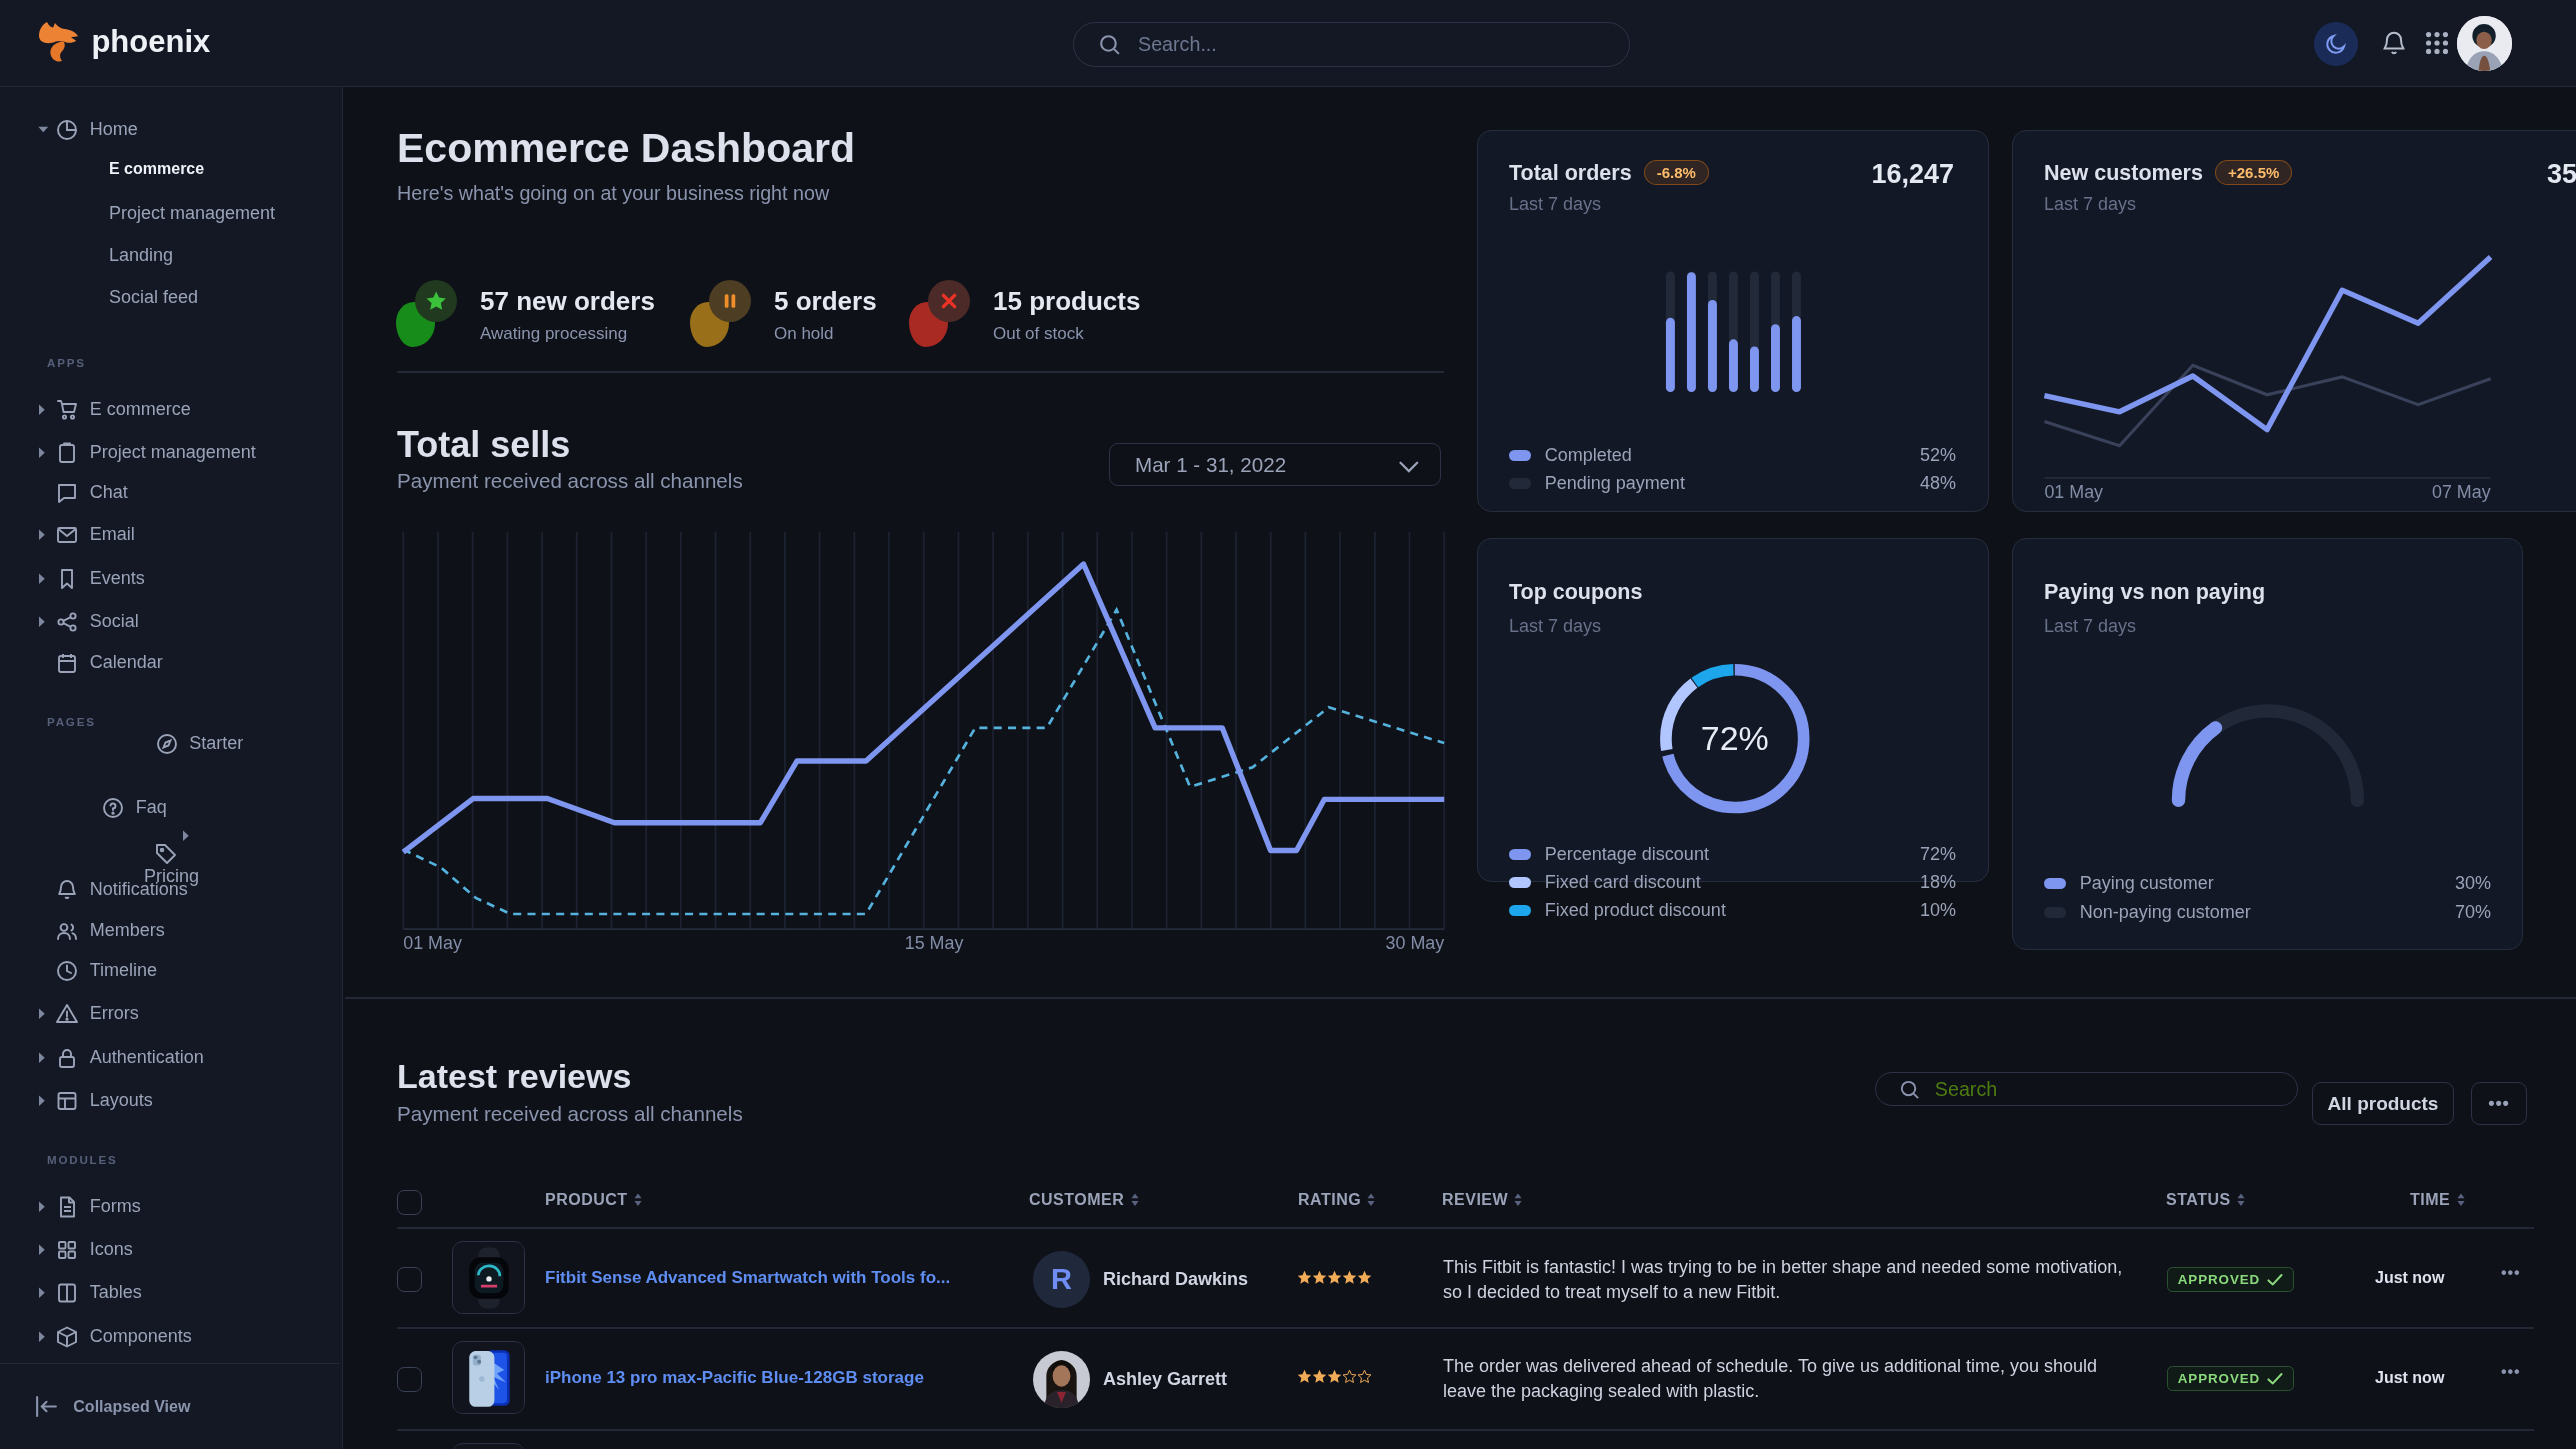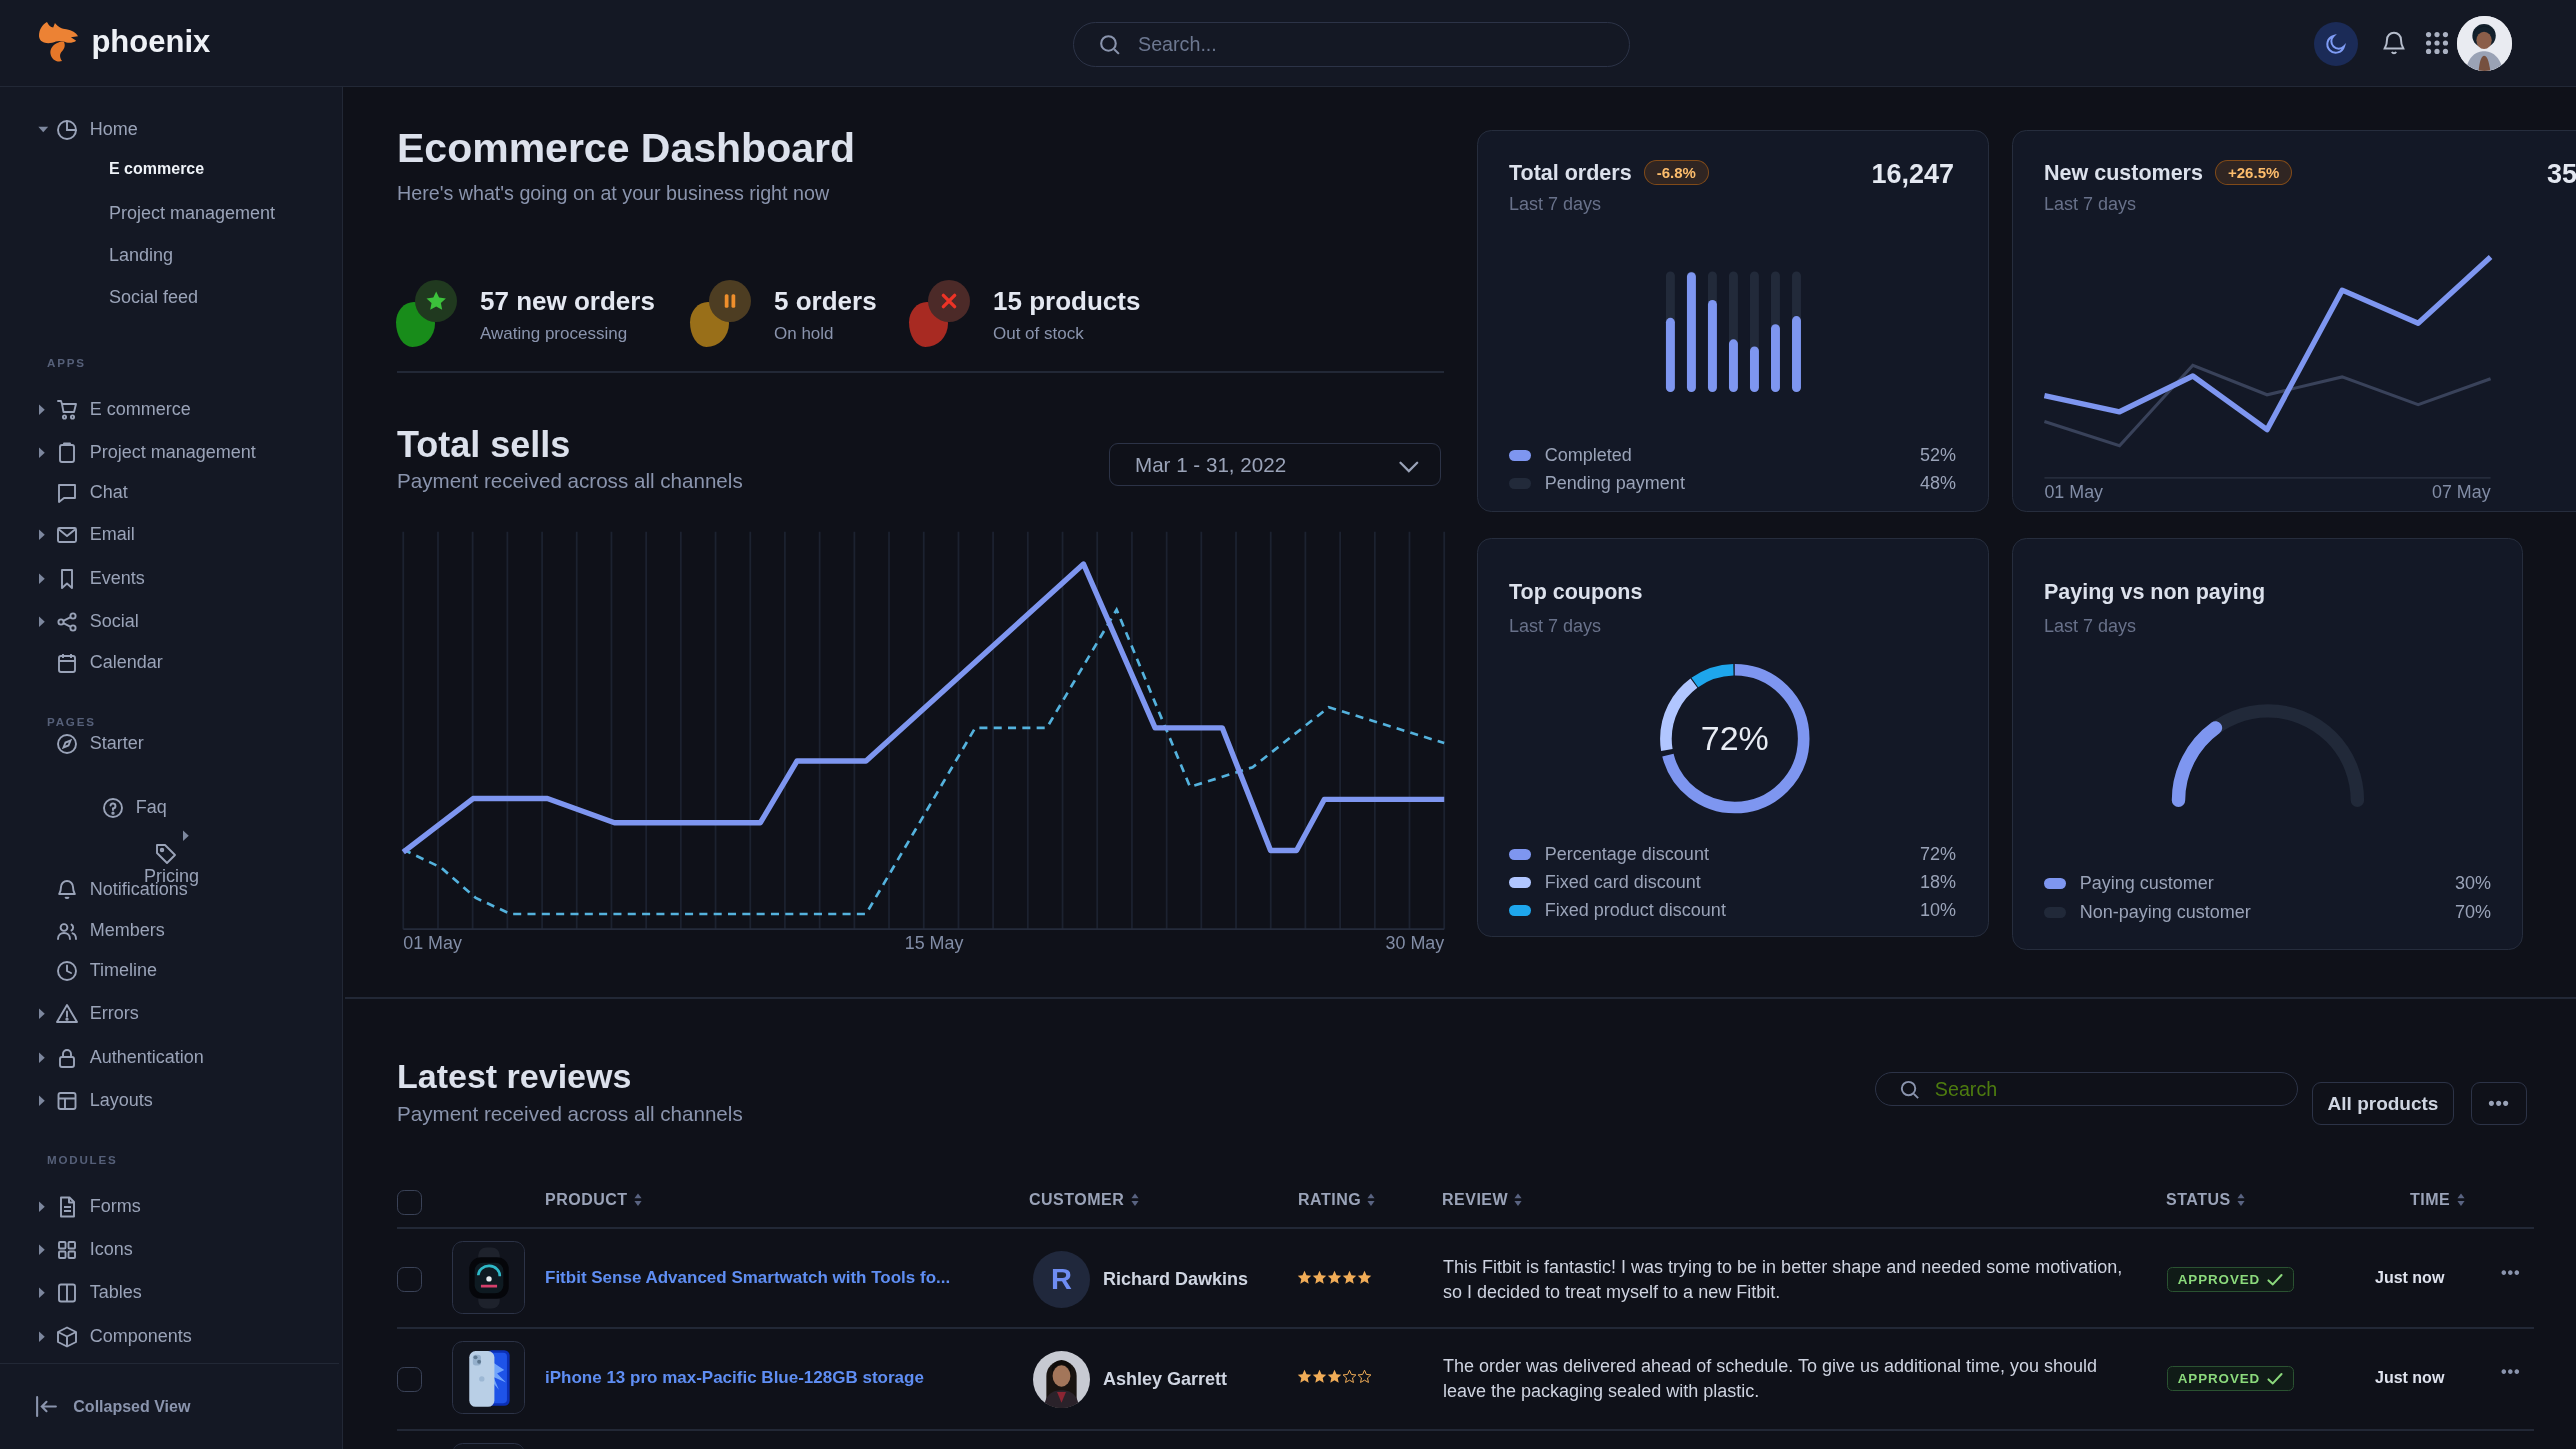--- a/index.html
+++ b/index.html
@@ -211,21 +211,21 @@
       <span class="car"></span>
       <span class="ico">
         <svg width="24" height="24" viewBox="0 0 24 24" fill="none" stroke="currentColor" stroke-width="1.9" stroke-linejoin="round">
           <rect x="4" y="5" width="16" height="16" rx="2"></rect>
           <path d="M4 10 H20 M8 3 L8 7 M16 3 L16 7"></path>
         </svg>
       </span>
       <span>Calendar</span>
     </div>
   <div class="scat" style="top:628px;">PAGES</div>
-  <div class="sitem" style="top:636px;">
+  <div class="sitem" style="top:636px;justify-content:center;">
       <span class="car"></span>
       <span class="ico">
         <svg width="24" height="24" viewBox="0 0 24 24" fill="none" stroke="currentColor" stroke-width="1.9">
           <circle cx="12" cy="12" r="9"></circle>
           <path d="M15.5 8.5 L13.5 13.5 L8.5 15.5 L10.5 10.5 Z"></path>
         </svg>
       </span>
       <span>Starter</span>
     </div>
   <div class="sitem" style="top:700px;padding-left:46px;">
@@ -511,21 +511,21 @@
 <div class="abs cnum" style="right:32px; top:28px;">356</div>
 <div class="abs cdays" style="left:31px; top:63px;">Last 7 days</div>
 <svg class="abs" style="left:0;top:0;" width="509" height="380" viewBox="0 0 569 425">
 <line x1="35" y1="388" x2="534" y2="388" stroke="#252b3b" stroke-width="2"></line>
 <polyline points="35,325 119,352 201,262 284,295 368,275 453,306 534,277" fill="none" stroke="#39425a" stroke-width="3.5"></polyline>
 <polyline points="35,296 119,314 201,274 284,334 368,178 453,215 534,141" fill="none" stroke="#7e96f0" stroke-width="6" stroke-linejoin="round"></polyline>
 <text x="35" y="396" font-size="20" fill="#828da6" dominant-baseline="hanging">01 May</text>
 <text x="534" y="396" font-size="20" fill="#828da6" text-anchor="end" dominant-baseline="hanging">07 May</text>
 </svg>
 </div>
-<div class="card" style="left:1477px; top:538px; width:512px; height:399px;">
+<div class="card" style="left:1477px; top:538px; width:512px; height:344px;">
 <div class="abs ctitle" style="left:31px; top:41px;">Top coupons</div>
 <div class="abs cdays" style="left:31px; top:77px;">Last 7 days</div>
 <svg class="abs" style="left:0;top:0;" width="510" height="410" viewBox="0 0 570 458">
       <g transform="rotate(-90 287 223)">
 <circle cx="287" cy="223" r="77" fill="none" stroke="#7e96f0" stroke-width="13" stroke-dasharray="343.5 140.3"></circle>
 <circle cx="287" cy="223" r="77" fill="none" stroke="#b1c6ff" stroke-width="13" stroke-dasharray="84.7 399.1" stroke-dashoffset="-349.5"></circle>
 <circle cx="287" cy="223" r="77" fill="none" stroke="#1ea6ec" stroke-width="13" stroke-dasharray="46.0 437.8" stroke-dashoffset="-435.4"></circle>
 </g>
 <text x="287" y="236" font-size="38" fill="#e8ecf4" text-anchor="middle">72%</text>
     </svg>

